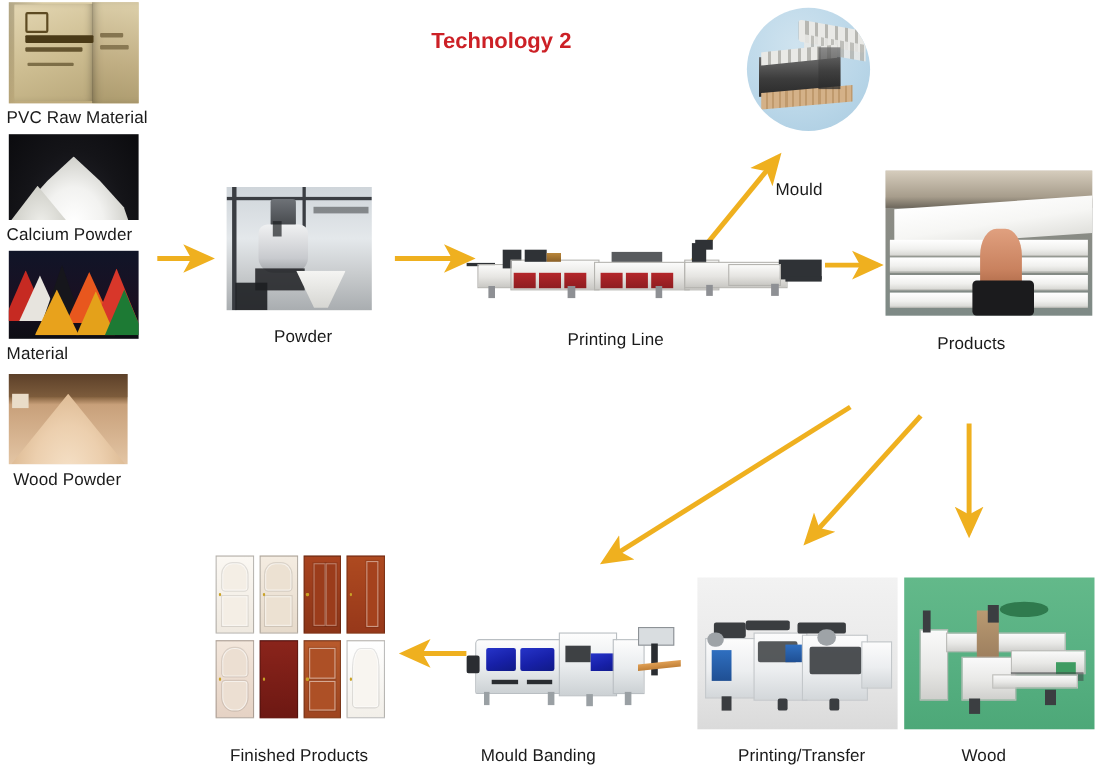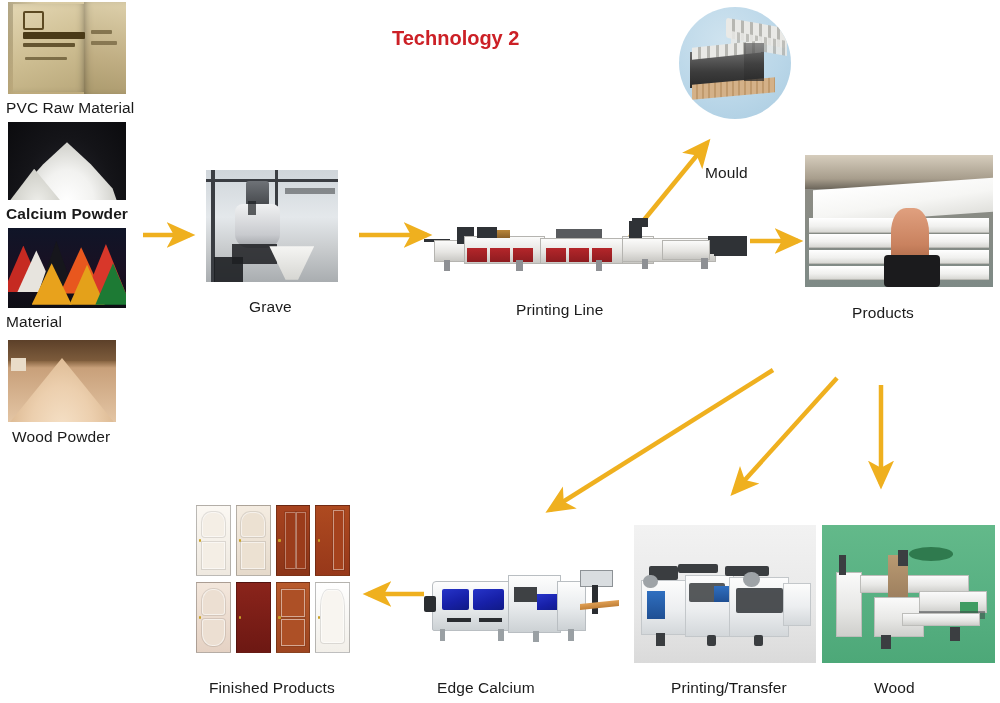--- a/index.html
+++ b/index.html
@@ -328,21 +328,21 @@
       <div class="ln" style="left:70%; top:42%; width:22%; height:5%; opacity:.5;"></div>
     </div>
     <div class="label" style="left:6px; top:99px;">PVC Raw Material</div>
   </div>
 
   <div class="node">
     <div class="photo calcium" style="left:8px; top:122px; width:118px; height:78px;">
       <div class="heap"></div>
       <div class="heap2"></div>
     </div>
-    <div class="label" style="left:6px; top:205px;font-weight:bold;">Calcium Powder</div>
+    <div class="label" style="left:6px; top:205px;">Calcium Powder</div>
   </div>
 
   <div class="node">
     <div class="photo additives" style="left:8px; top:228px; width:118px; height:80px;">
       <div class="pile" style="left:-4%; top:22%; width:34%; height:58%; background:#c62a22;"></div>
       <div class="pile" style="left:8%;  top:28%; width:32%; height:52%; background:#e7e4de;"></div>
       <div class="pile" style="left:26%; top:16%; width:30%; height:64%; background:#16161c;"></div>
       <div class="pile" style="left:44%; top:24%; width:36%; height:58%; background:#e8571e;"></div>
       <div class="pile" style="left:66%; top:20%; width:34%; height:62%; background:#d8372a;"></div>
       <div class="pile" style="left:20%; top:44%; width:34%; height:52%; background:#e8a21c;"></div>
@@ -367,21 +367,21 @@
       <div class="beam" style="left:4%; top:0; width:3%; height:100%;"></div>
       <div class="beam" style="left:52%; top:0; width:2.5%; height:42%;"></div>
       <div class="dark" style="left:60%; top:16%; width:38%; height:5%; opacity:.45;"></div>
       <div class="motor"></div>
       <div class="vessel"></div>
       <div class="dark" style="left:20%; top:66%; width:34%; height:18%; opacity:.85;"></div>
       <div class="hopper"></div>
       <div class="dark" style="left:6%; bottom:0; width:22%; height:22%; opacity:.9;"></div>
       <div class="dark" style="left:32%; top:28%; width:6%; height:12%; opacity:.7;"></div>
     </div>
-    <div class="label" style="left:249px; top:298px;">Grave</div>
+    <div class="label" style="left:249px; top:298px;">Powder</div>
   </div>
 
   <div class="node">
     <div class="photo" style="left:424px; top:214px; width:330px; height:66px; background:transparent;">
 
       <div class="ext-dark" style="left:0; top:38%; width:8%; height:5%;"></div>
       <div class="ext-body" style="left:3%; top:40%; width:10%; height:30%;"></div>
       <div class="ext-dark" style="left:10%; top:20%; width:5%; height:26%;"></div>
       <div class="ext-body" style="left:12%; top:34%; width:24%; height:38%;"></div>
       <div class="ext-red" style="left:13%; top:52%; width:6%; height:20%;"></div>
@@ -492,21 +492,21 @@
       <div class="eb-blue" style="left:58%; top:38%; width:14%; height:16%;"></div>
       <div class="eb-body" style="left:68%; top:24%; width:14%; height:50%;"></div>
       <div class="eb-screen" style="left:80%; top:12%; width:16%; height:16%;"></div>
       <div class="eb-dark" style="left:86%; top:28%; width:3%; height:30%;"></div>
       <div class="eb-wood" style="left:80%; top:46%; width:20%; height:6%; transform:skewY(-6deg);"></div>
       <div class="eb-leg" style="left:8%; top:74%; width:3%; height:12%;"></div>
       <div class="eb-leg" style="left:38%; top:74%; width:3%; height:12%;"></div>
       <div class="eb-leg" style="left:56%; top:76%; width:3%; height:12%;"></div>
       <div class="eb-leg" style="left:74%; top:74%; width:3%; height:12%;"></div>
     </div>
-    <div class="label" style="left:437px; top:679px;">Edge Calcium</div>
+    <div class="label" style="left:437px; top:679px;">Mould Banding</div>
   </div>
 
   <div class="node">
     <div class="photo printing" style="left:634px; top:525px; width:182px; height:138px;">
       <div class="pr-unit" style="left:4%; top:40%; width:26%; height:38%;"></div>
       <div class="pr-blue" style="left:7%; top:48%; width:10%; height:20%;"></div>
       <div class="pr-dark" style="left:8%; top:30%; width:16%; height:10%;"></div>
       <div class="pr-roll" style="left:5%; top:36%; width:8%; height:10%;"></div>
       <div class="pr-unit" style="left:28%; top:36%; width:26%; height:44%;"></div>
       <div class="pr-dark" style="left:30%; top:42%; width:20%; height:14%; opacity:.85;"></div>

